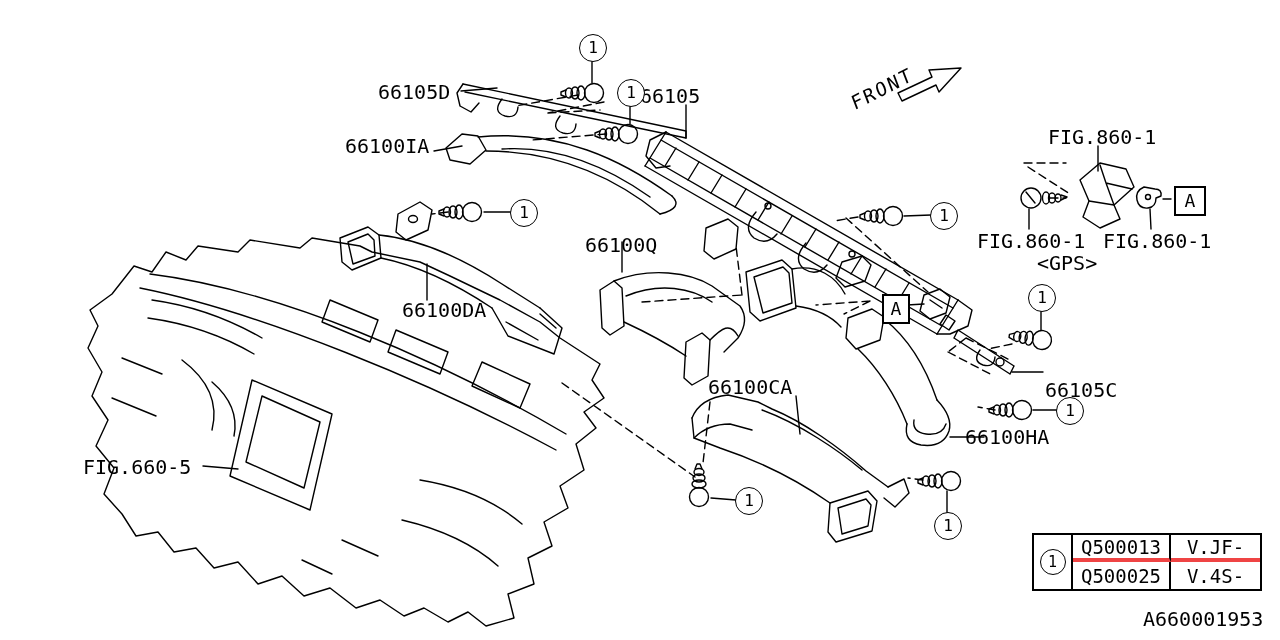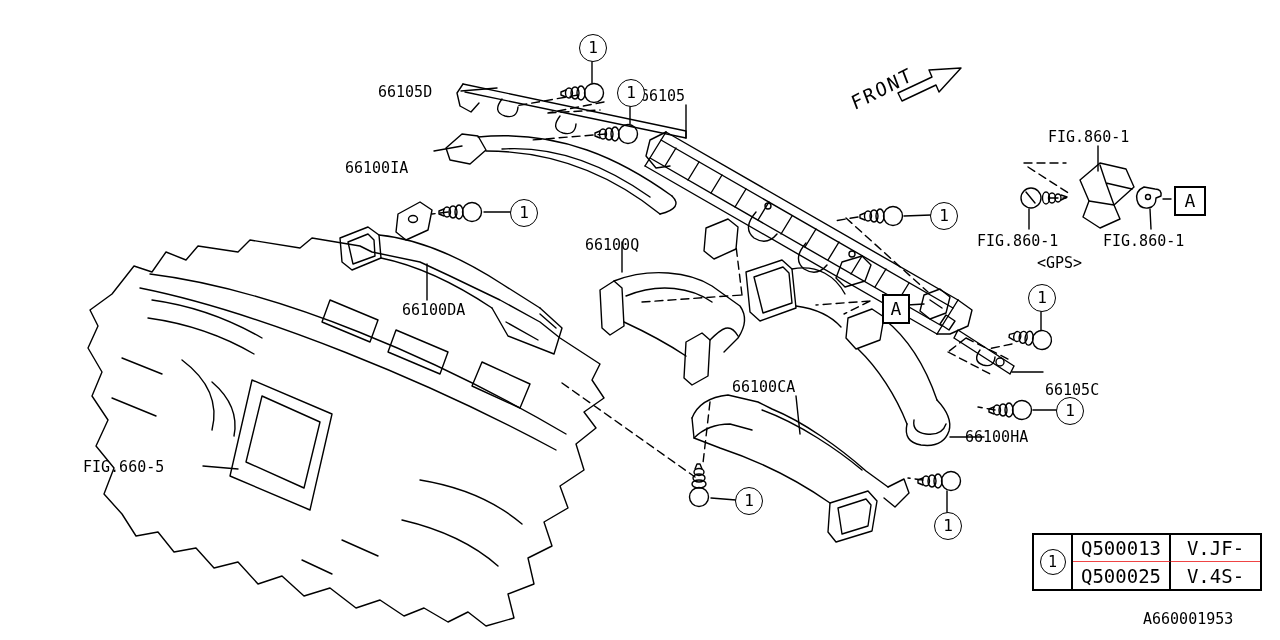--- a/index.html
+++ b/index.html
@@ -2,34 +2,34 @@
 <html><head>
 <meta charset="utf-8">
 <style>
   html,body{margin:0;padding:0;background:#fff;}
   .stage{position:relative;width:1280px;height:640px;background:#fff;overflow:hidden;
          font-family:"DejaVu Sans Mono", monospace;color:#000;}
   .art{position:absolute;left:0;top:0;width:1280px;height:640px;}
   .art path,.art circle,.art ellipse,.art line{fill:none;stroke:#000;stroke-width:1.4;
        stroke-linecap:round;stroke-linejoin:round;}
   .art .dash{stroke-dasharray:8 5;}
-  .lbl{position:absolute;font-size:15px;line-height:22px;white-space:nowrap;letter-spacing:0;}
+  .lbl{position:absolute;font-size:20px;line-height:22px;white-space:nowrap;letter-spacing:0;}
   .front{transform:rotate(-27deg) skewX(-6deg);transform-origin:0 100%;font-size:19px;letter-spacing:2px;}
   .callout{position:absolute;width:26px;height:26px;border:1.6px solid #000;border-radius:50%;
            background:#fff;display:flex;align-items:center;justify-content:center;
            font-size:16px;line-height:1;}
   .abox{position:absolute;border:2px solid #000;background:#fff;display:flex;
         align-items:center;justify-content:center;font-size:18px;line-height:1;}
   .legend{position:absolute;left:1032px;top:533px;width:230px;height:58px;
           border:2px solid #000;display:grid;grid-template-columns:39px 98px 89px;
           grid-template-rows:1fr 1fr;font-size:19px;box-sizing:border-box;background:#fff;}
   .legend div{display:flex;align-items:center;justify-content:center;box-sizing:border-box;}
   .legend .ccell{grid-row:1/3;border-right:2px solid #000;}
   .legend .b-r{border-right:2px solid #000;}
-  .legend .b-b{border-bottom:1px solid #ef4444;}
+  .legend .b-b{border-bottom:4px solid #ef4444;}
   .legend .ccircle{width:24px;height:24px;border:1.6px solid #000;border-radius:50%;
                    font-size:15px;display:flex;align-items:center;justify-content:center;}
 </style>
 </head>
 <body>
 
 <div class="stage">
 
   <svg class="art" viewBox="0 0 1280 640">
     <defs>
@@ -173,25 +173,25 @@
       <path class="dash" d="M966,338 L1010,360 M948,352 L994,376 M966,338 L948,352"></path>
       <path class="dash" d="M1024,163 L1066,163 M1028,167 L1070,194 M1050,198 L1066,198 M1163,199 L1172,199"></path>
     </g>
 
     <g>
       <path d="M898,93 L932,77 L929,70 L961,68 L939,92 L936,85 L902,101 Z"></path>
     </g>
   </svg>
 
   <div class="lbl" style="left:378px;top:81px">66105D</div>
-  <div class="lbl" style="left:345px;top:157px">66100IA</div>
+  <div class="lbl" style="left:345px;top:135px">66100IA</div>
   <div class="lbl" style="left:640px;top:85px">66105</div>
   <div class="lbl" style="left:585px;top:234px">66100Q</div>
   <div class="lbl" style="left:402px;top:299px">66100DA</div>
-  <div class="lbl" style="left:732px;top:376px">66100CA</div>
+  <div class="lbl" style="left:708px;top:376px">66100CA</div>
   <div class="lbl" style="left:1045px;top:379px">66105C</div>
   <div class="lbl" style="left:965px;top:426px">66100HA</div>
   <div class="lbl" style="left:83px;top:456px">FIG.660-5</div>
   <div class="lbl" style="left:1048px;top:126px">FIG.860-1</div>
   <div class="lbl" style="left:977px;top:230px">FIG.860-1</div>
   <div class="lbl" style="left:1103px;top:230px">FIG.860-1</div>
   <div class="lbl" style="left:1037px;top:252px">&lt;GPS&gt;</div>
   <div class="lbl front" style="left:856px;top:92px">FRONT</div>
   <div class="lbl" style="left:1143px;top:608px">A660001953</div>
 

